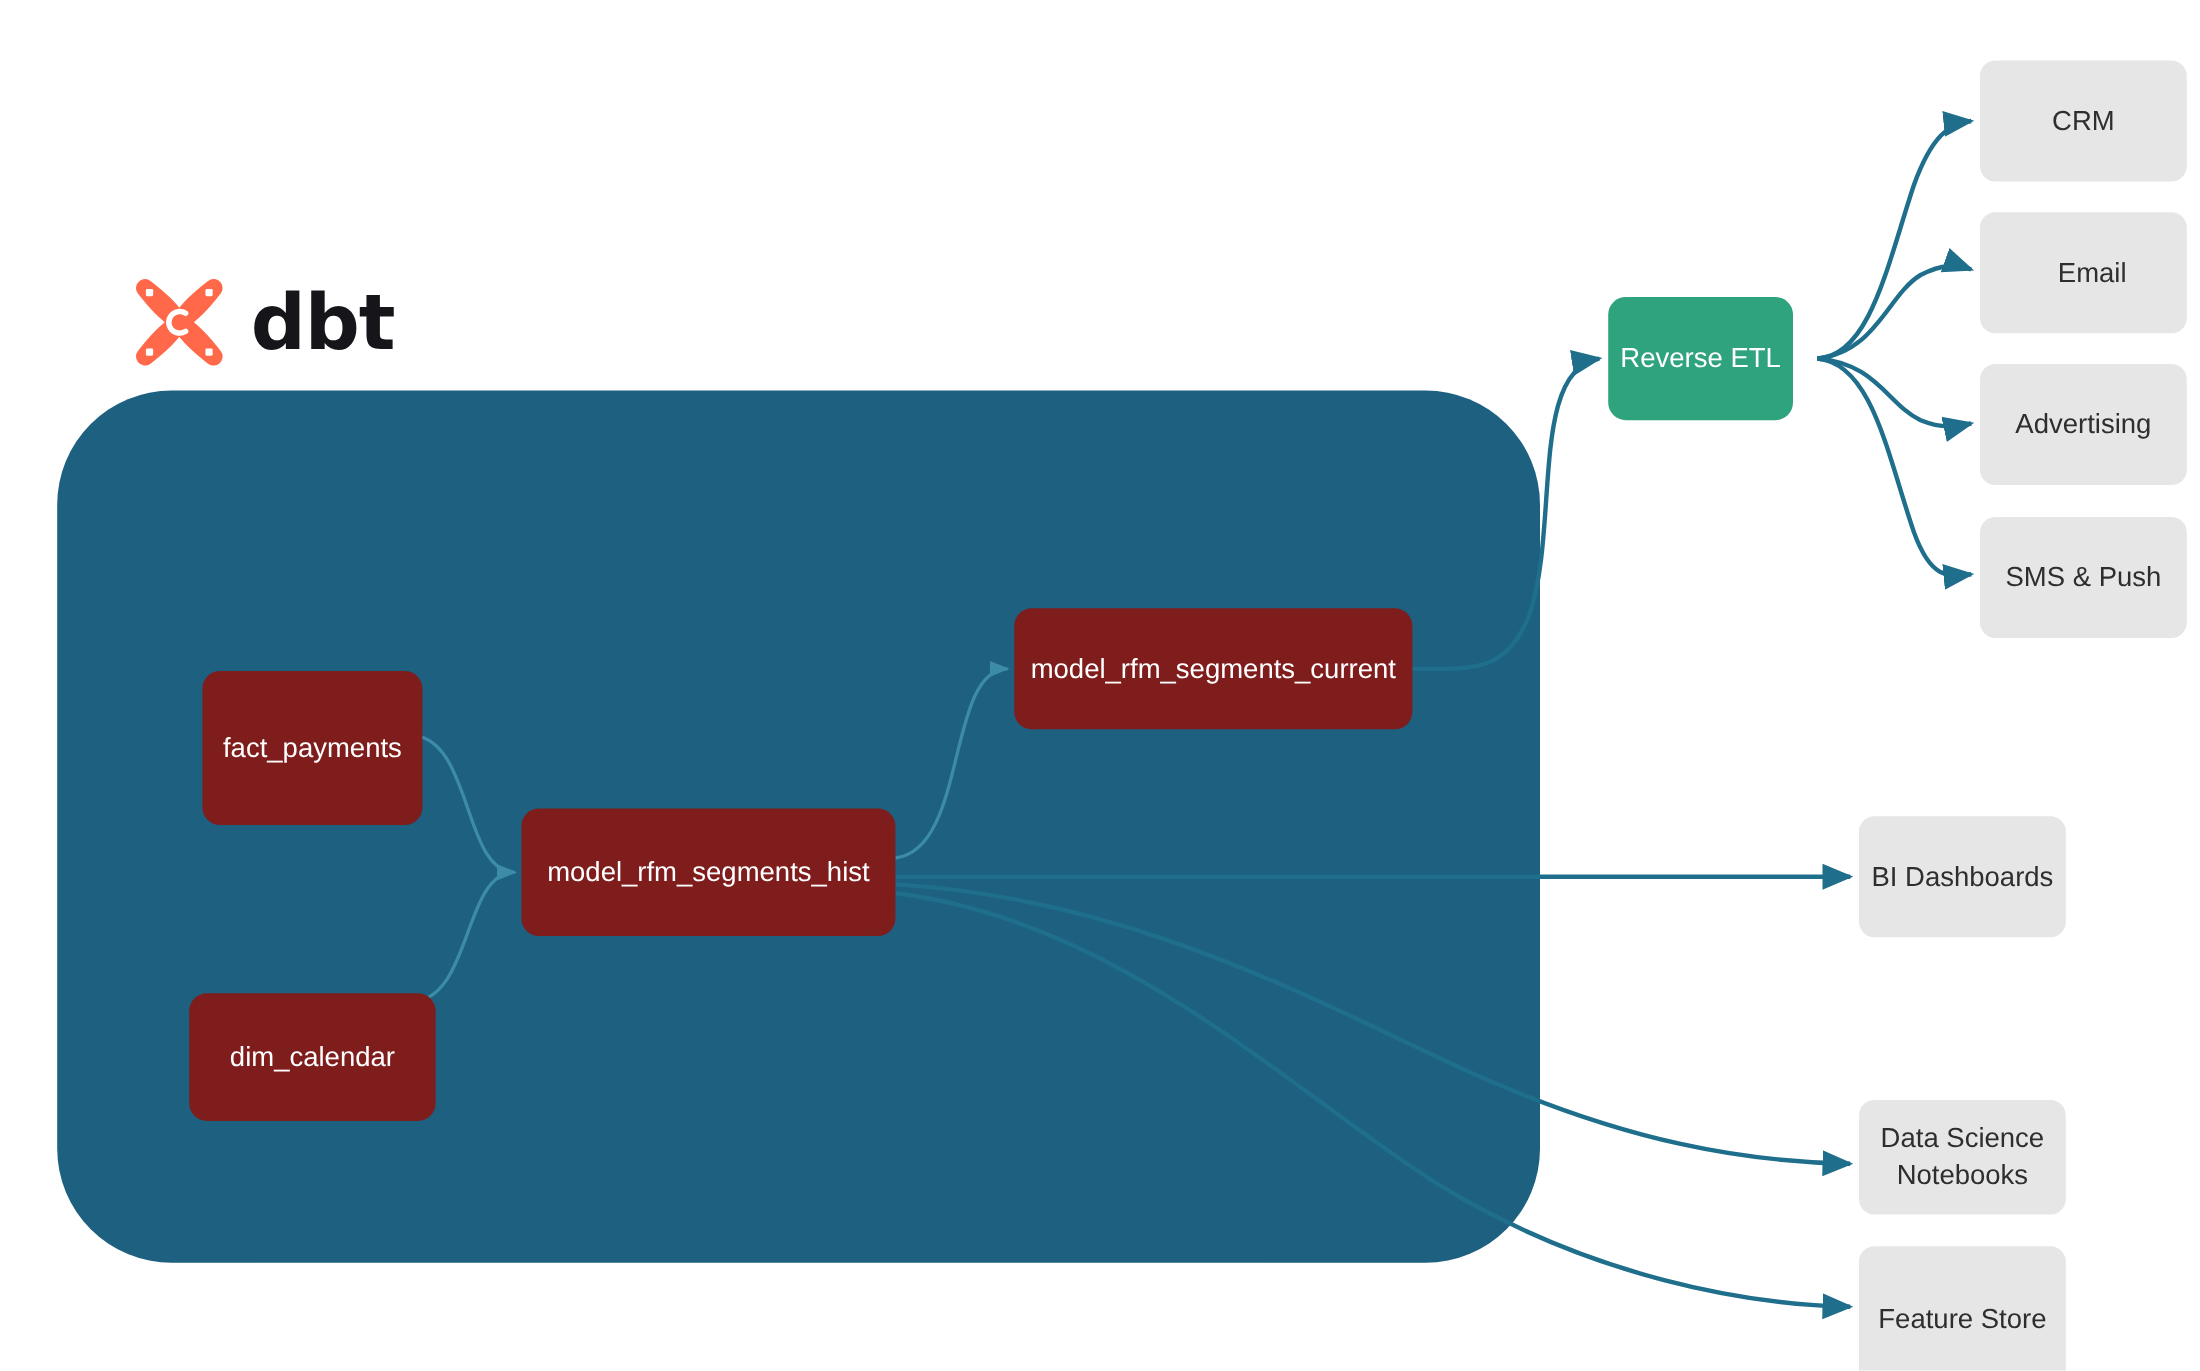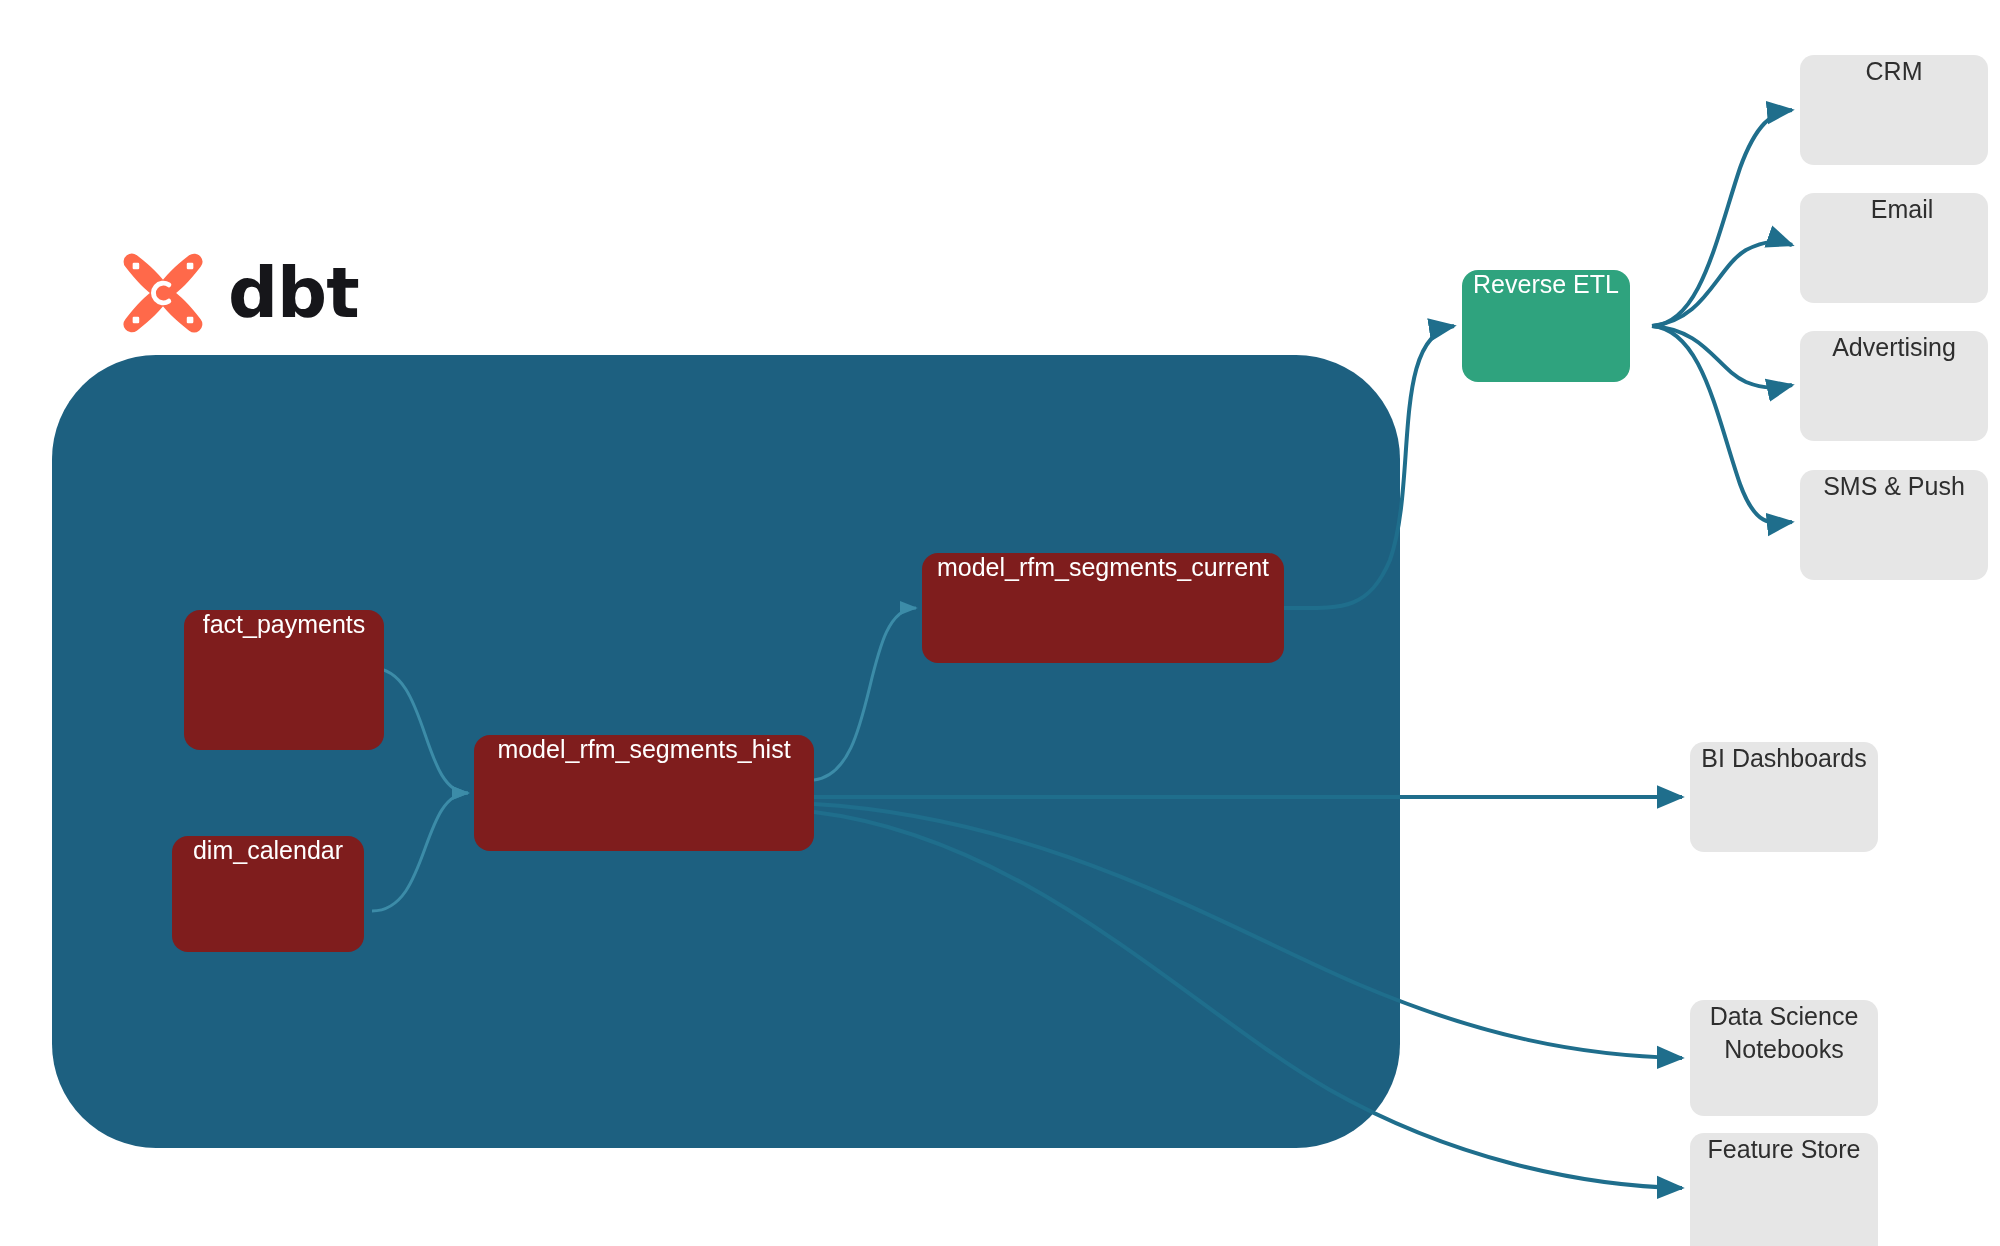--- a/index.html
+++ b/index.html
@@ -59,21 +59,21 @@
     width: 1348px;
     height: 793px;
     background: #1D6080;
     border-radius: 104px;
   }
   
   .node {
     position: absolute;
     box-sizing: border-box;
     display: flex;
-    align-items: flex-start;
+    align-items: center;
     justify-content: center;
     text-align: center;
     border-radius: 14px;
   }
   .node-model {
     background: #7f1d1d;
     color: #ffffff;
     font-size: 25px;
     border-radius: 16px;
   }
@@ -85,30 +85,30 @@
   }
   .node-gray {
     background: #E6E6E6;
     color: #2e2e2e;
     font-size: 25px;
     border-radius: 14px;
     line-height: 1.32;
   }
   
   #node-fact-payments        { left: 184px;  top: 610px;  width: 200px; height: 140px; }
-  #node-dim-calendar         { left: 172px;  top: 836px;  width: 192px; height: 116px; }
+  #node-dim-calendar         { left: 172px;  top: 903px;  width: 224px; height: 116px; }
   #node-model-hist           { left: 474px;  top: 735px;  width: 340px; height: 116px; }
   #node-model-current        { left: 922px;  top: 553px;  width: 362px; height: 110px; }
   #node-reverse-etl          { left: 1462px; top: 270px;  width: 168px; height: 112px; }
   #node-crm                  { left: 1800px; top: 55px;   width: 188px; height: 110px; }
   #node-email                { left: 1800px; top: 193px;  width: 188px; height: 110px; padding-left: 16px; }
   #node-advertising          { left: 1800px; top: 331px;  width: 188px; height: 110px; }
   #node-sms-push             { left: 1800px; top: 470px;  width: 188px; height: 110px; }
   #node-bi-dashboards        { left: 1690px; top: 742px;  width: 188px; height: 110px; }
-  #node-ds-notebooks         { left: 1690px; top: 1000px; width: 188px; height: 116px; }
+  #node-ds-notebooks         { left: 1690px; top: 1000px; width: 188px; height: 104px; }
   #node-feature-store        { left: 1690px; top: 1133px; width: 188px; height: 132px; }
   .node-gray .line2 { display: block; }
 </style>
 </head>
 <body>
 
 <div id="canvas">
 
   <div id="dbt-panel"></div>
 

